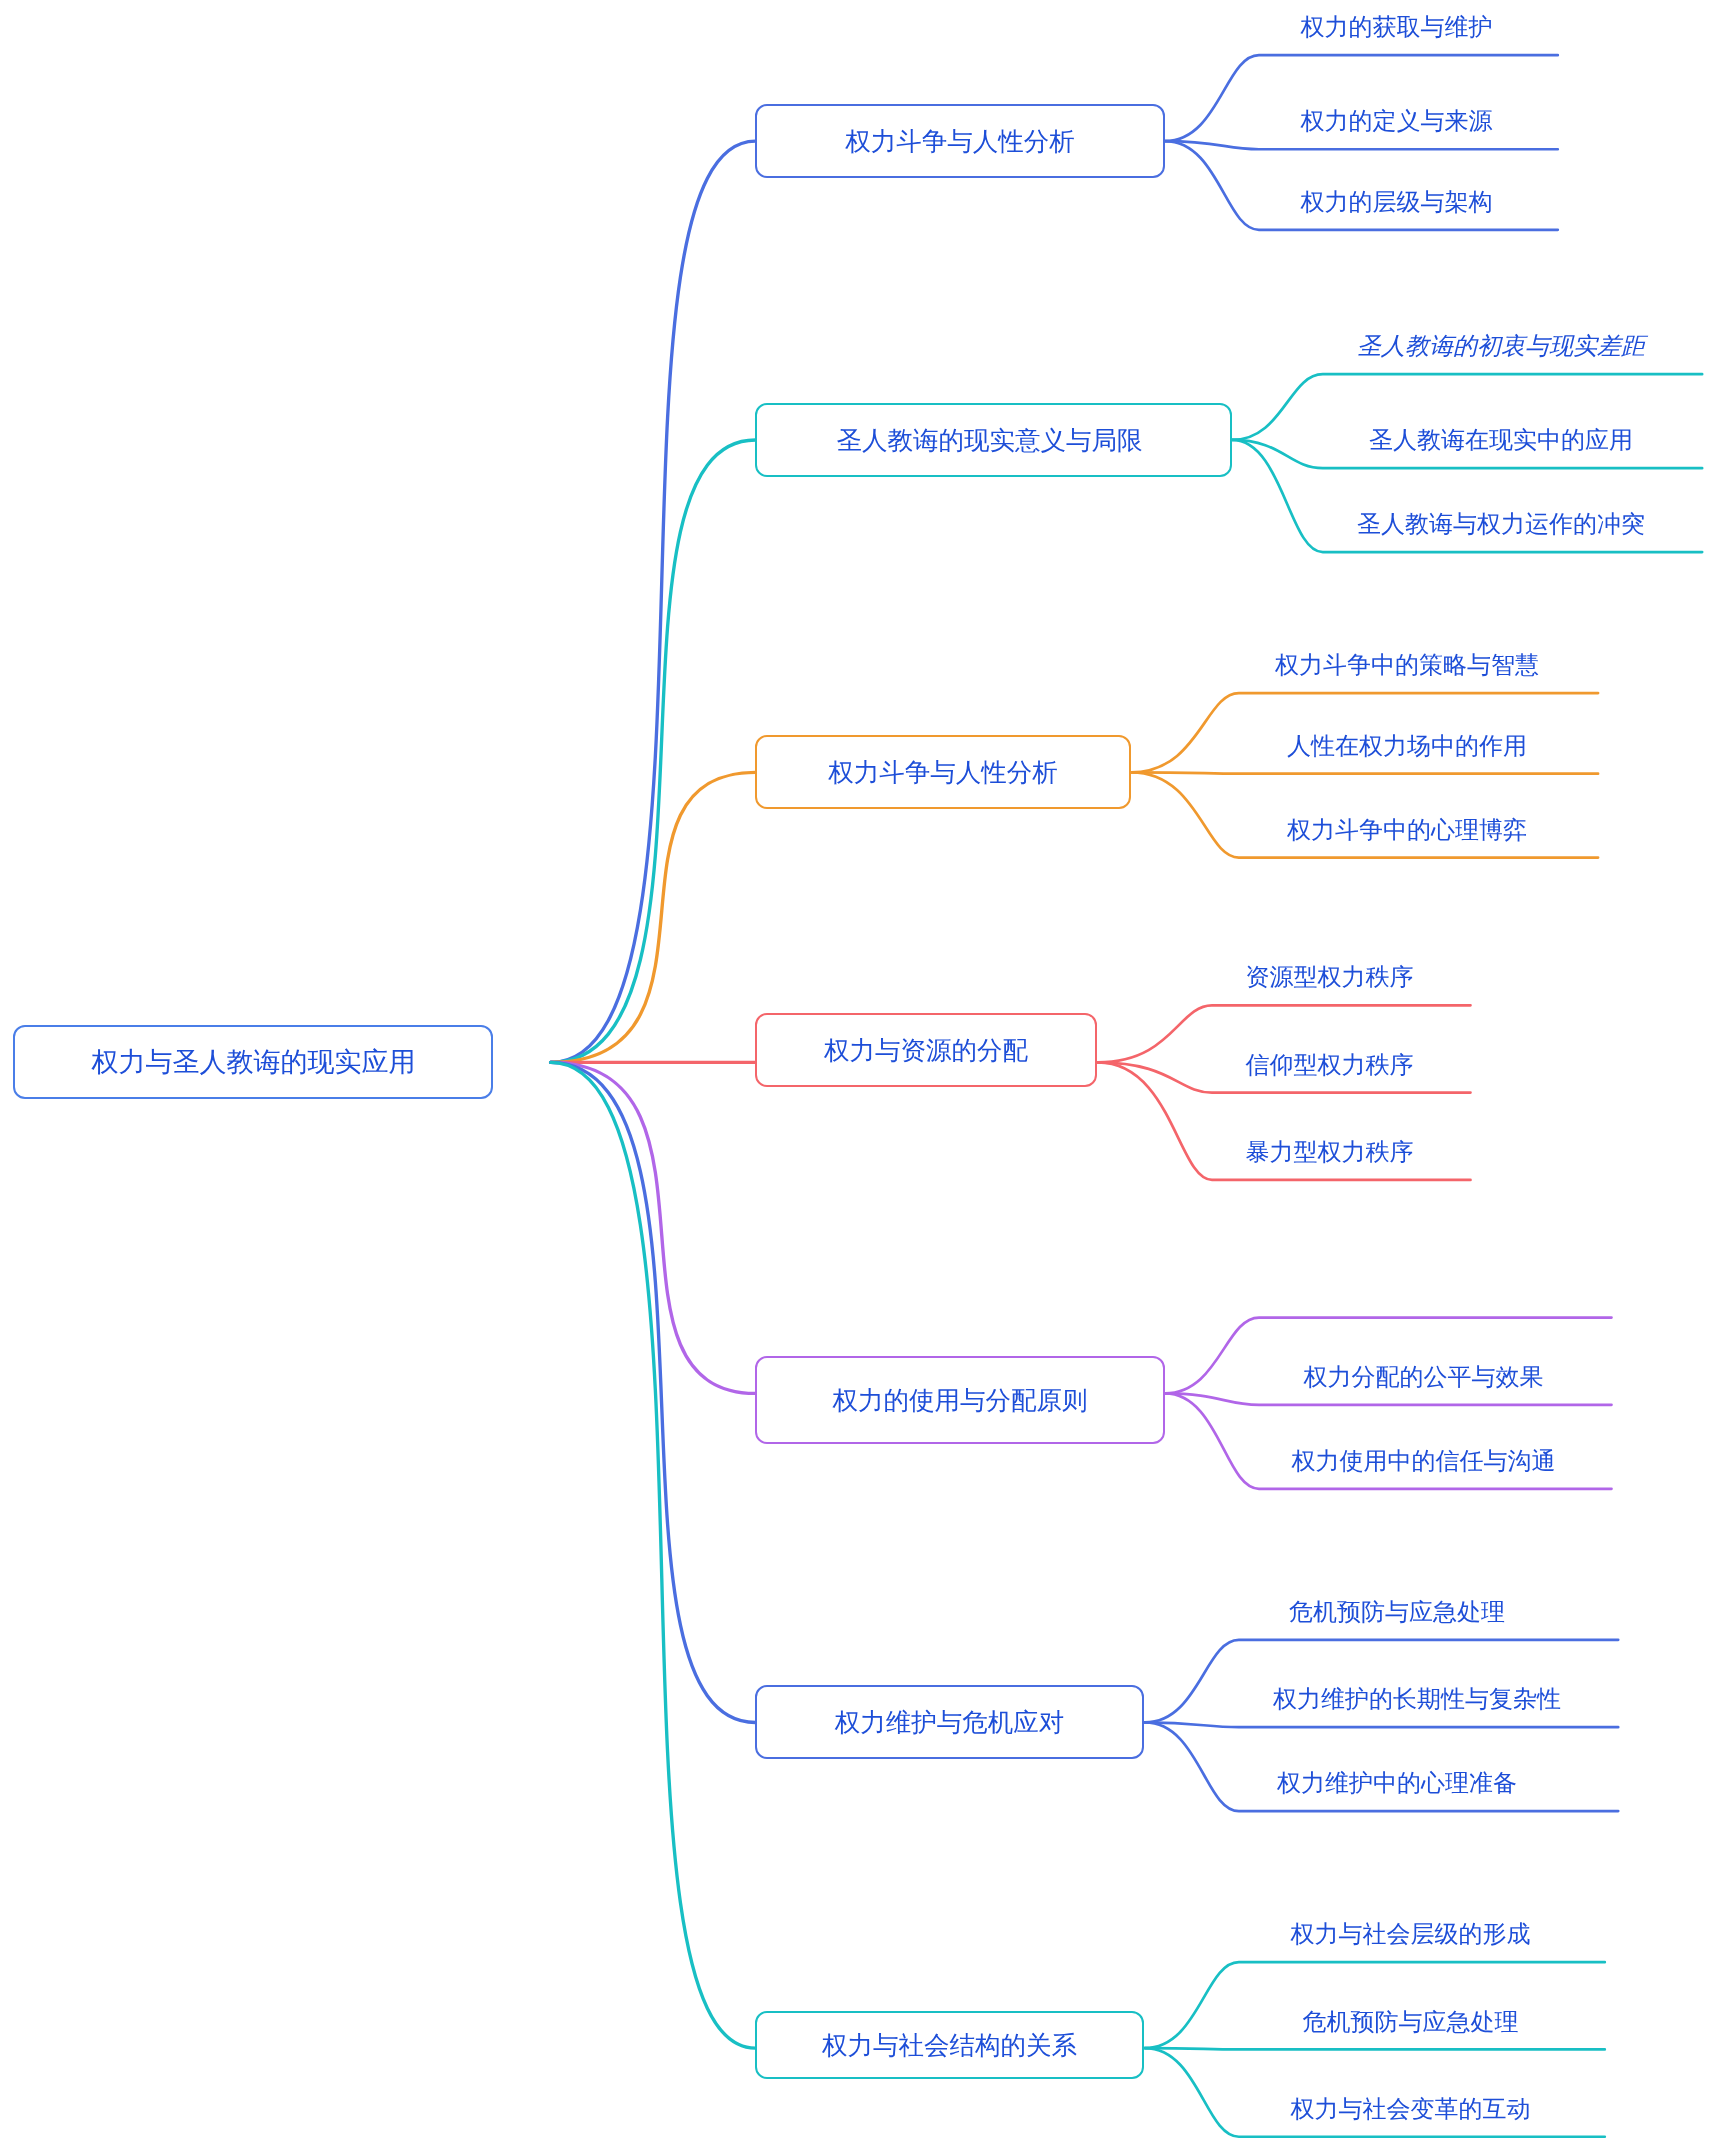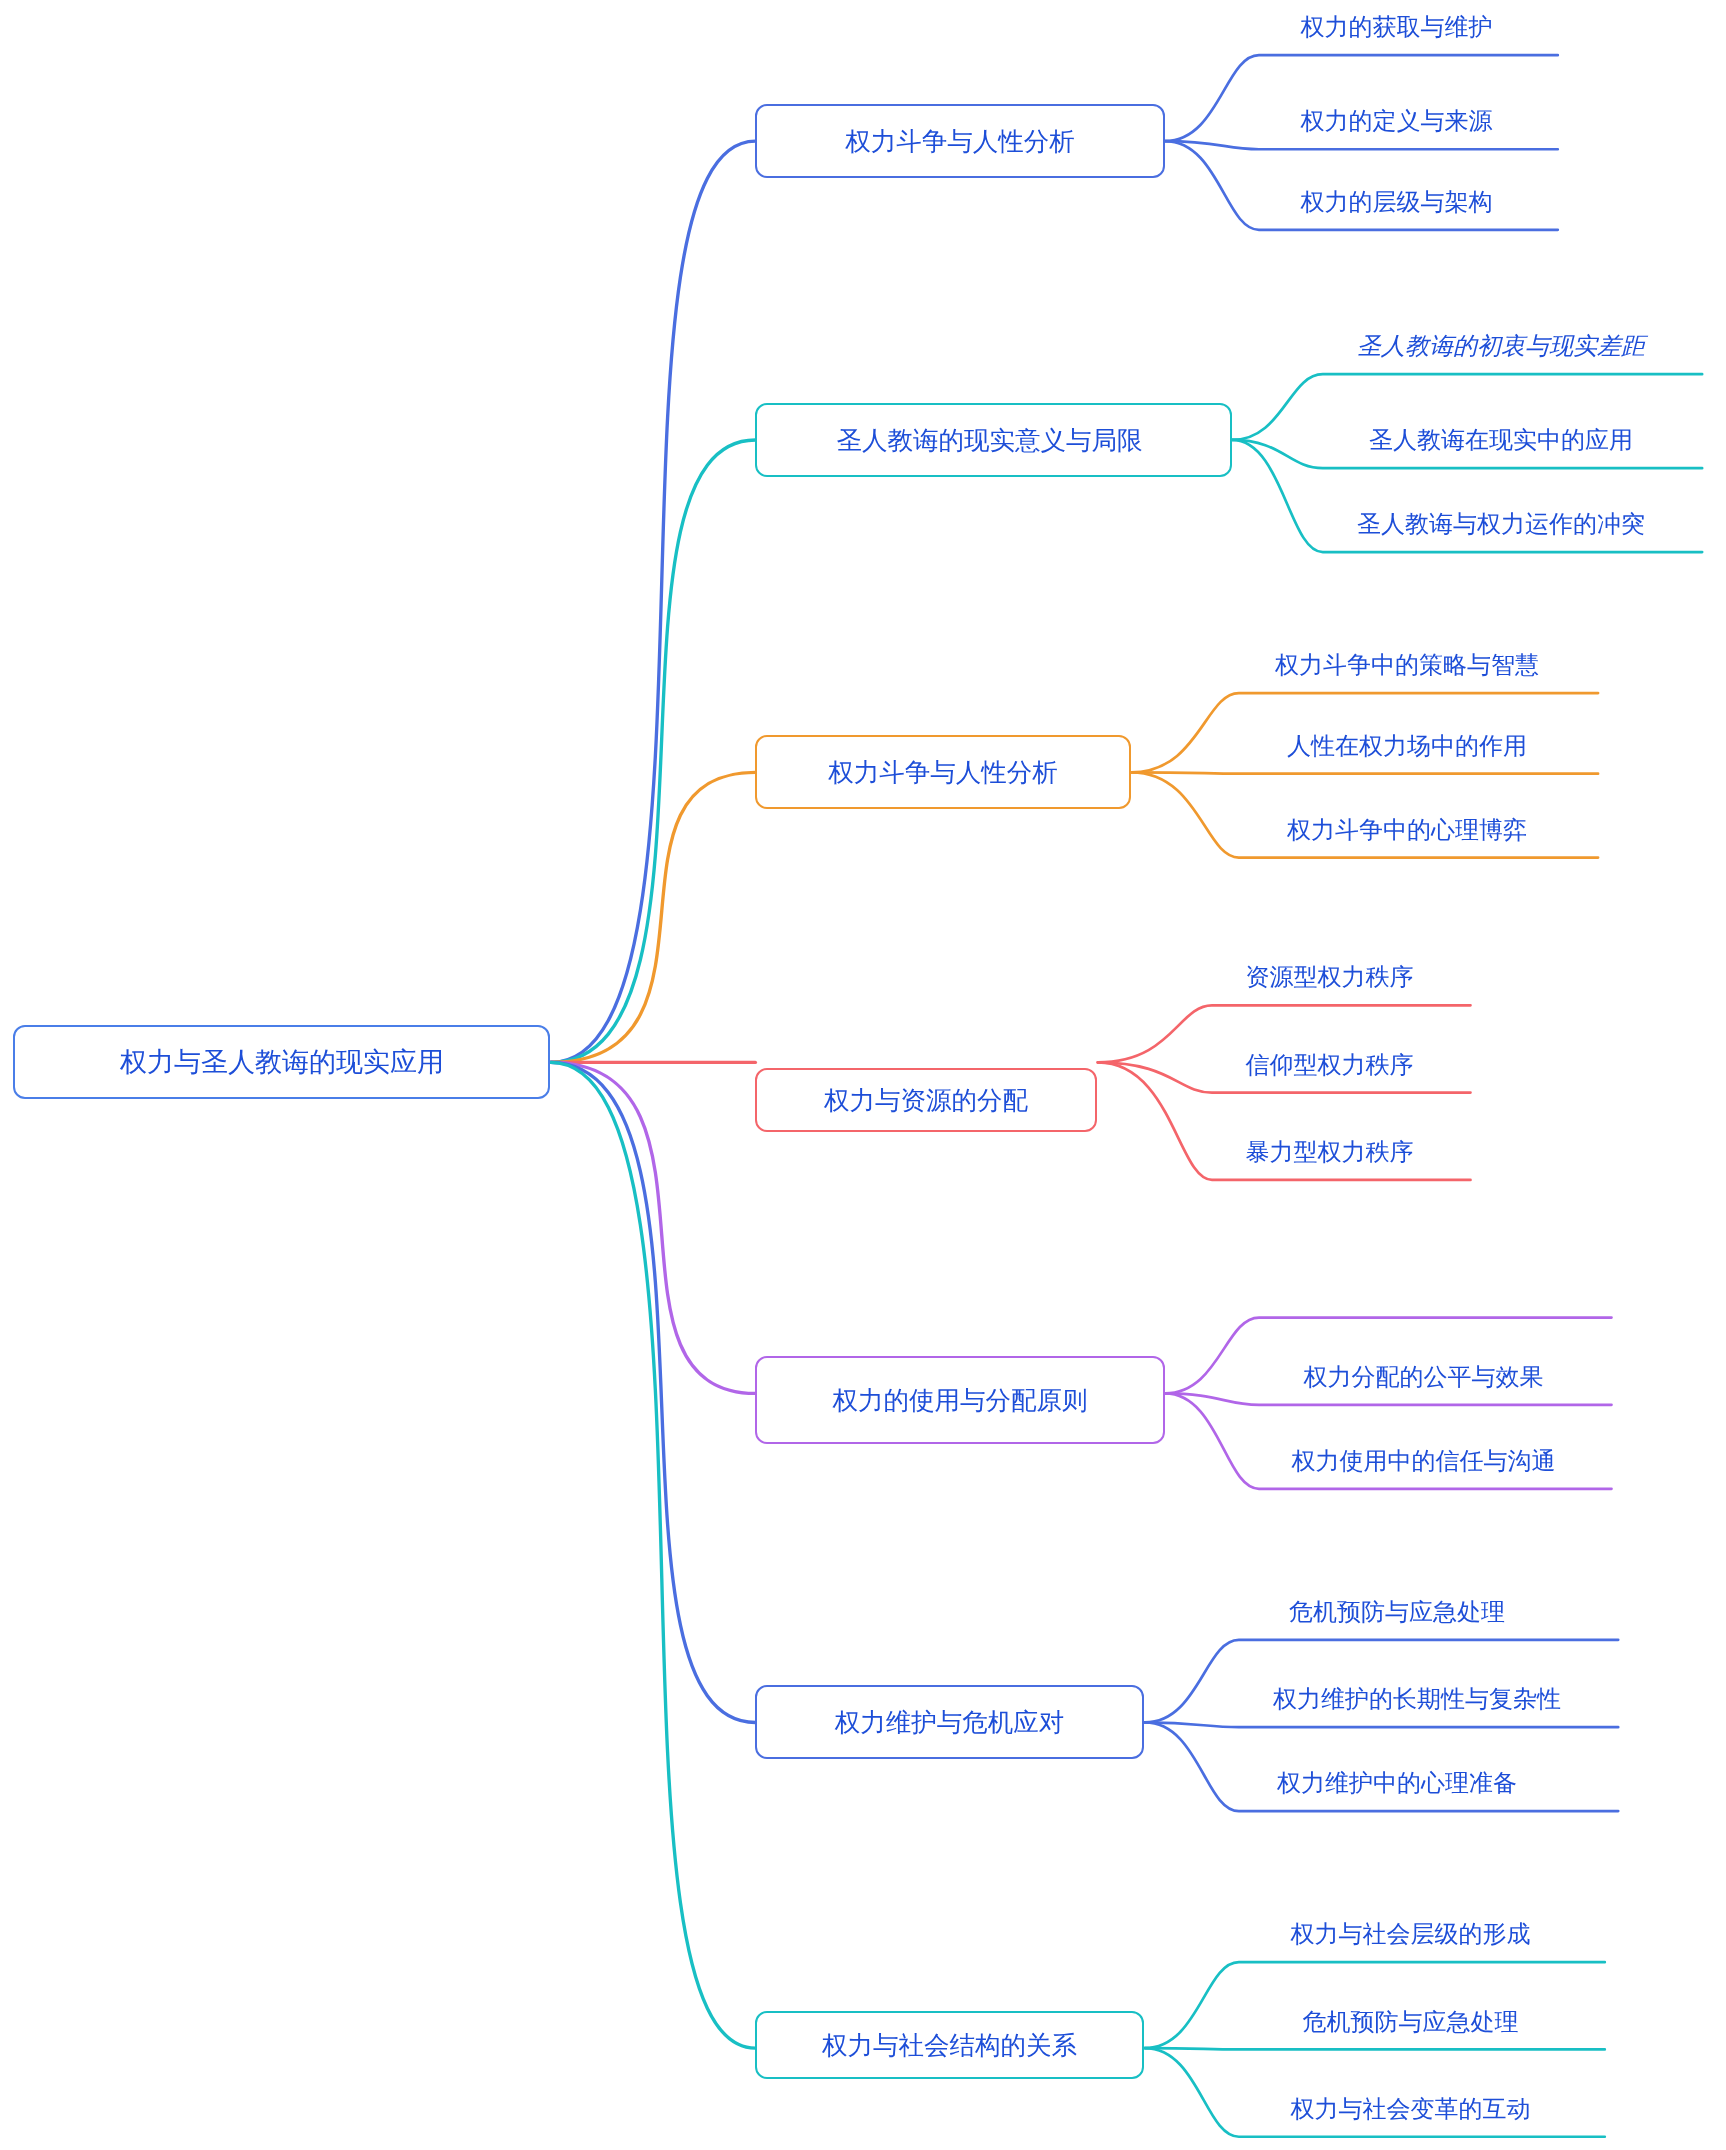--- a/index.html
+++ b/index.html
@@ -84,21 +84,21 @@
       <path d="M 820 1582 C 1102.5 1582 875 2565 1125 2565" fill="none" stroke="#4a6ee0" stroke-width="5" stroke-linecap="round"></path>
       <path d="M 1705 2565 C 1785 2565 1795 2442 1845 2442 L 2410 2442" fill="none" stroke="#4a6ee0" stroke-width="4" stroke-linecap="round"></path>
       <path d="M 1705 2565 C 1785 2565 1795 2572 1845 2572 L 2410 2572" fill="none" stroke="#4a6ee0" stroke-width="4" stroke-linecap="round"></path>
       <path d="M 1705 2565 C 1785 2565 1795 2697 1845 2697 L 2410 2697" fill="none" stroke="#4a6ee0" stroke-width="4" stroke-linecap="round"></path>
       <path d="M 820 1582 C 1102.5 1582 875 3050 1125 3050" fill="none" stroke="#18bfc4" stroke-width="5" stroke-linecap="round"></path>
       <path d="M 1705 3050 C 1785 3050 1795 2922 1845 2922 L 2390 2922" fill="none" stroke="#18bfc4" stroke-width="4" stroke-linecap="round"></path>
       <path d="M 1705 3050 C 1785 3050 1795 3052 1845 3052 L 2390 3052" fill="none" stroke="#18bfc4" stroke-width="4" stroke-linecap="round"></path>
       <path d="M 1705 3050 C 1785 3050 1795 3182 1845 3182 L 2390 3182" fill="none" stroke="#18bfc4" stroke-width="4" stroke-linecap="round"></path>
     </svg>
 
-  <div class="node node-root" style="left:13.4px; top:1025px; width:537px; height:74px; border-color:#4a7ee8;">
+  <div class="node node-root" style="left:13.4px; top:1025px; width:480px; height:74px; border-color:#4a7ee8;">
     <span>权力与圣人教诲的现实应用</span>
   </div>
 
   <div class="node node-branch" style="left:755px; top:104px; width:410px; height:74px; border-color:#4a6ee0;">
     <span>权力斗争与人性分析</span>
   </div>
   <div class="node node-leaf" style="left:1249px; top:3.4px; width:295px; height:47px;">
     <span>权力的获取与维护</span>
   </div>
   <div class="node node-leaf" style="left:1249px; top:97px; width:295px; height:47px;">
@@ -127,21 +127,21 @@
   <div class="node node-leaf" style="left:1229px; top:641px; width:356px; height:47px;">
     <span>权力斗争中的策略与智慧</span>
   </div>
   <div class="node node-leaf" style="left:1229px; top:722px; width:356px; height:47px;">
     <span>人性在权力场中的作用</span>
   </div>
   <div class="node node-leaf" style="left:1229px; top:806px; width:356px; height:47px;">
     <span>权力斗争中的心理博弈</span>
   </div>
 
-  <div class="node node-branch" style="left:755px; top:1068px; width:342px; height:64px; border-color:#f4656a;">
+  <div class="node node-branch" style="left:755px; top:1013px; width:342px; height:74px; border-color:#f4656a;">
     <span>权力与资源的分配</span>
   </div>
   <div class="node node-leaf" style="left:1202px; top:953px; width:255px; height:47px;">
     <span>资源型权力秩序</span>
   </div>
   <div class="node node-leaf" style="left:1202px; top:1041px; width:255px; height:47px;">
     <span>信仰型权力秩序</span>
   </div>
   <div class="node node-leaf" style="left:1202px; top:1128px; width:255px; height:47px;">
     <span>暴力型权力秩序</span>

